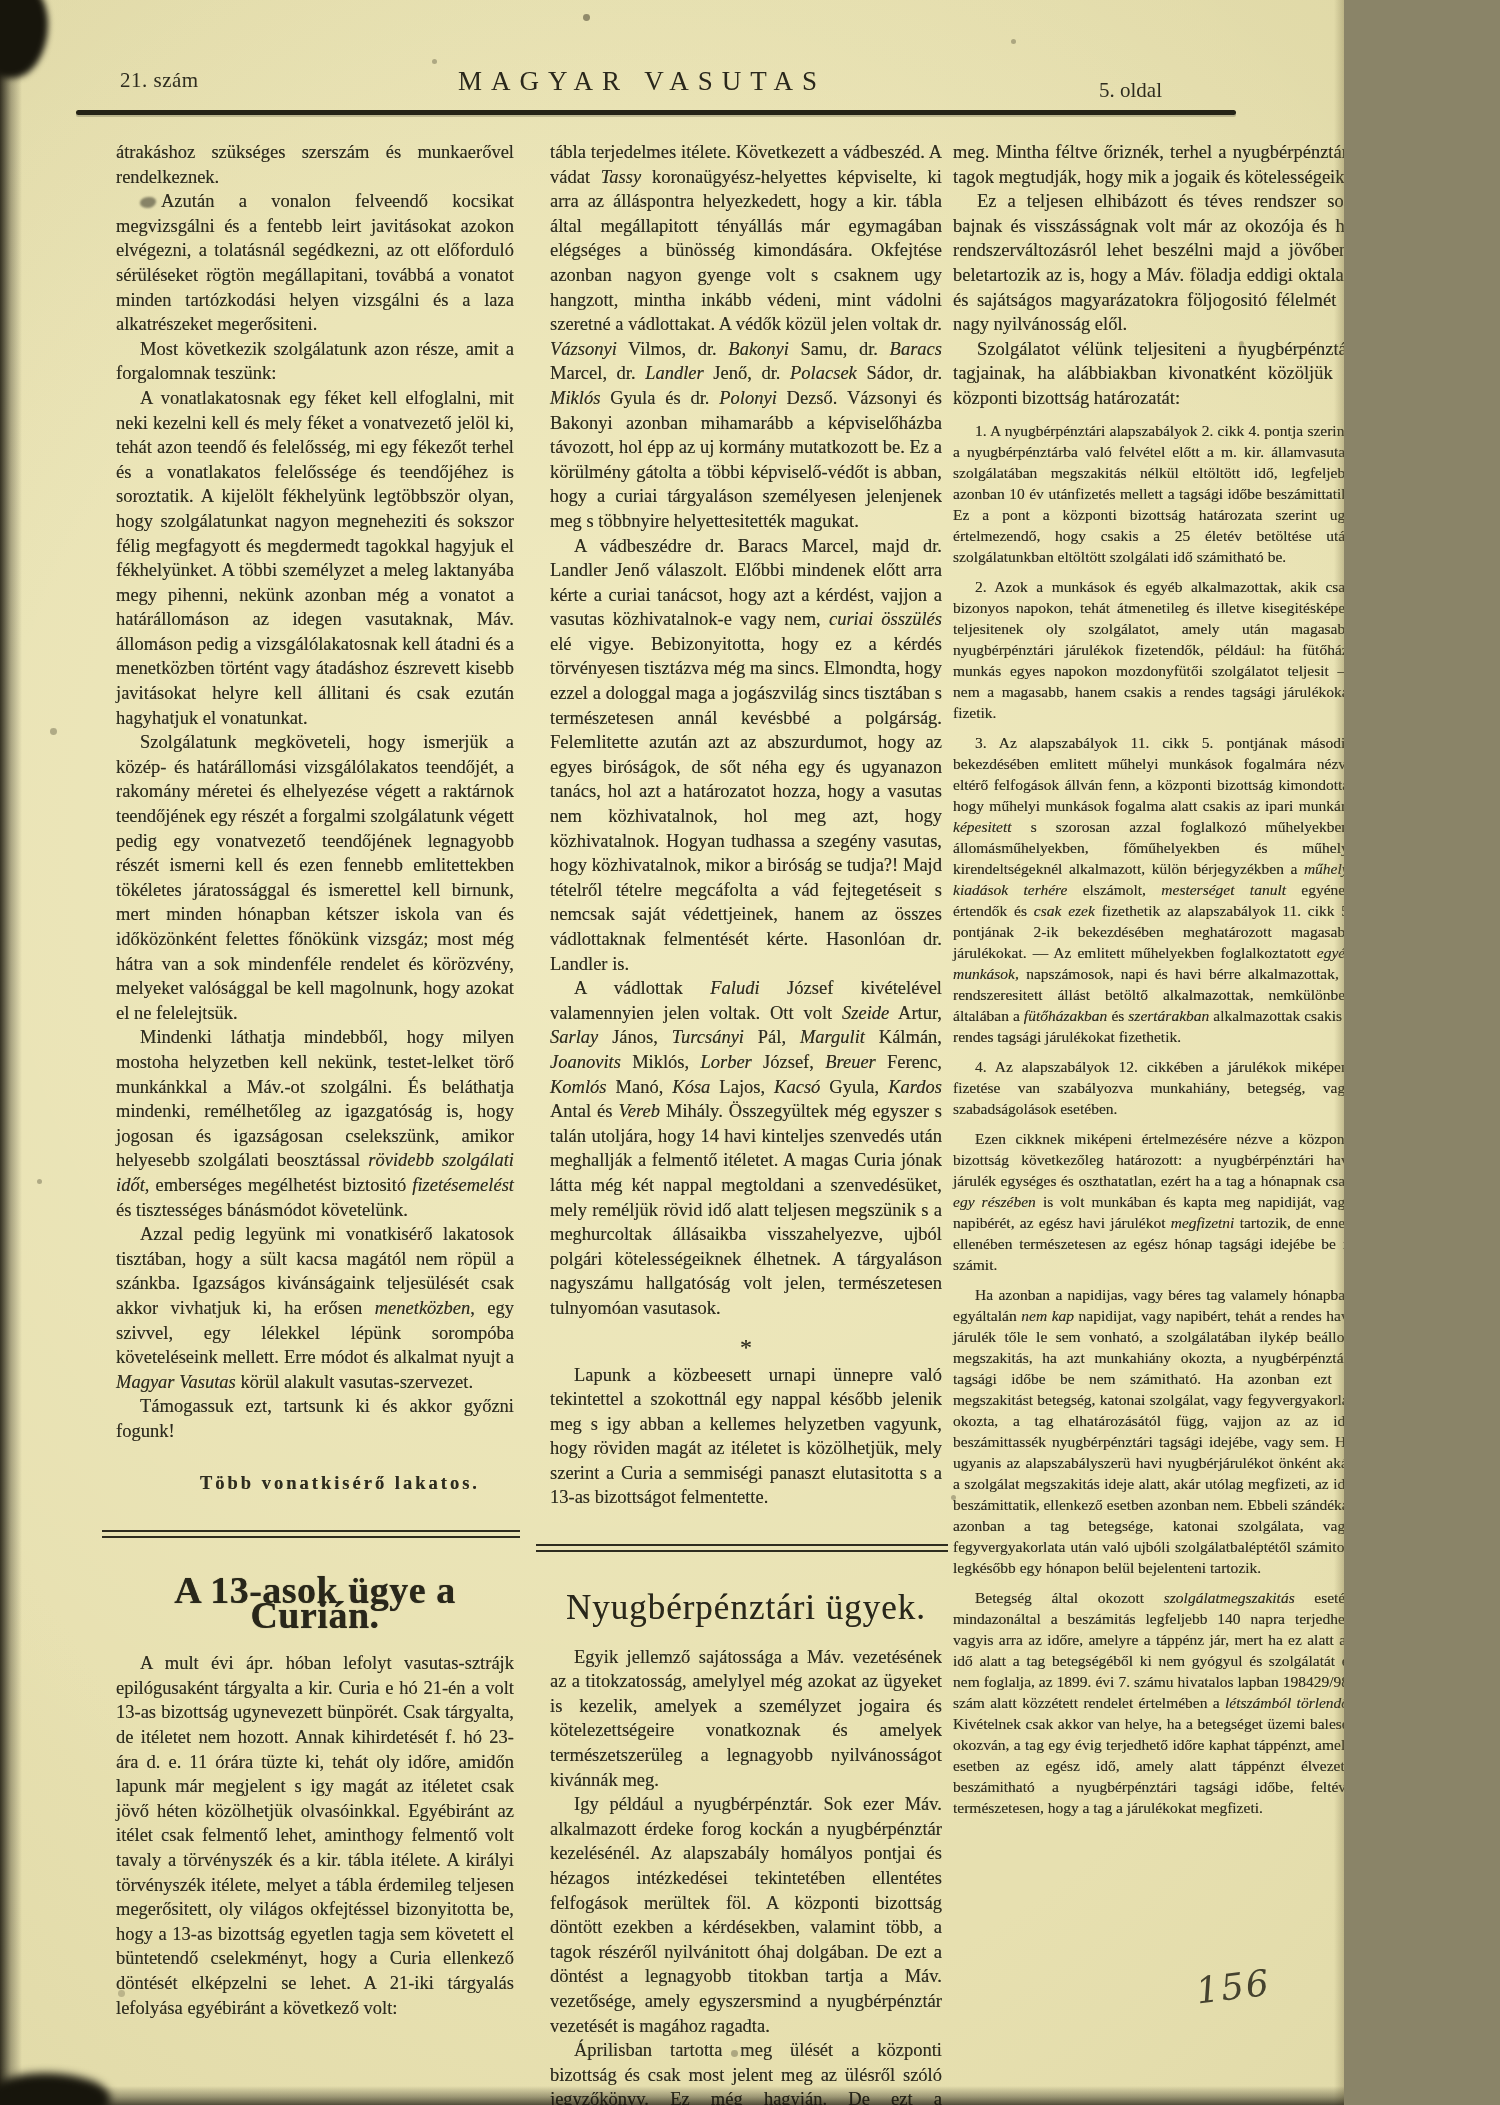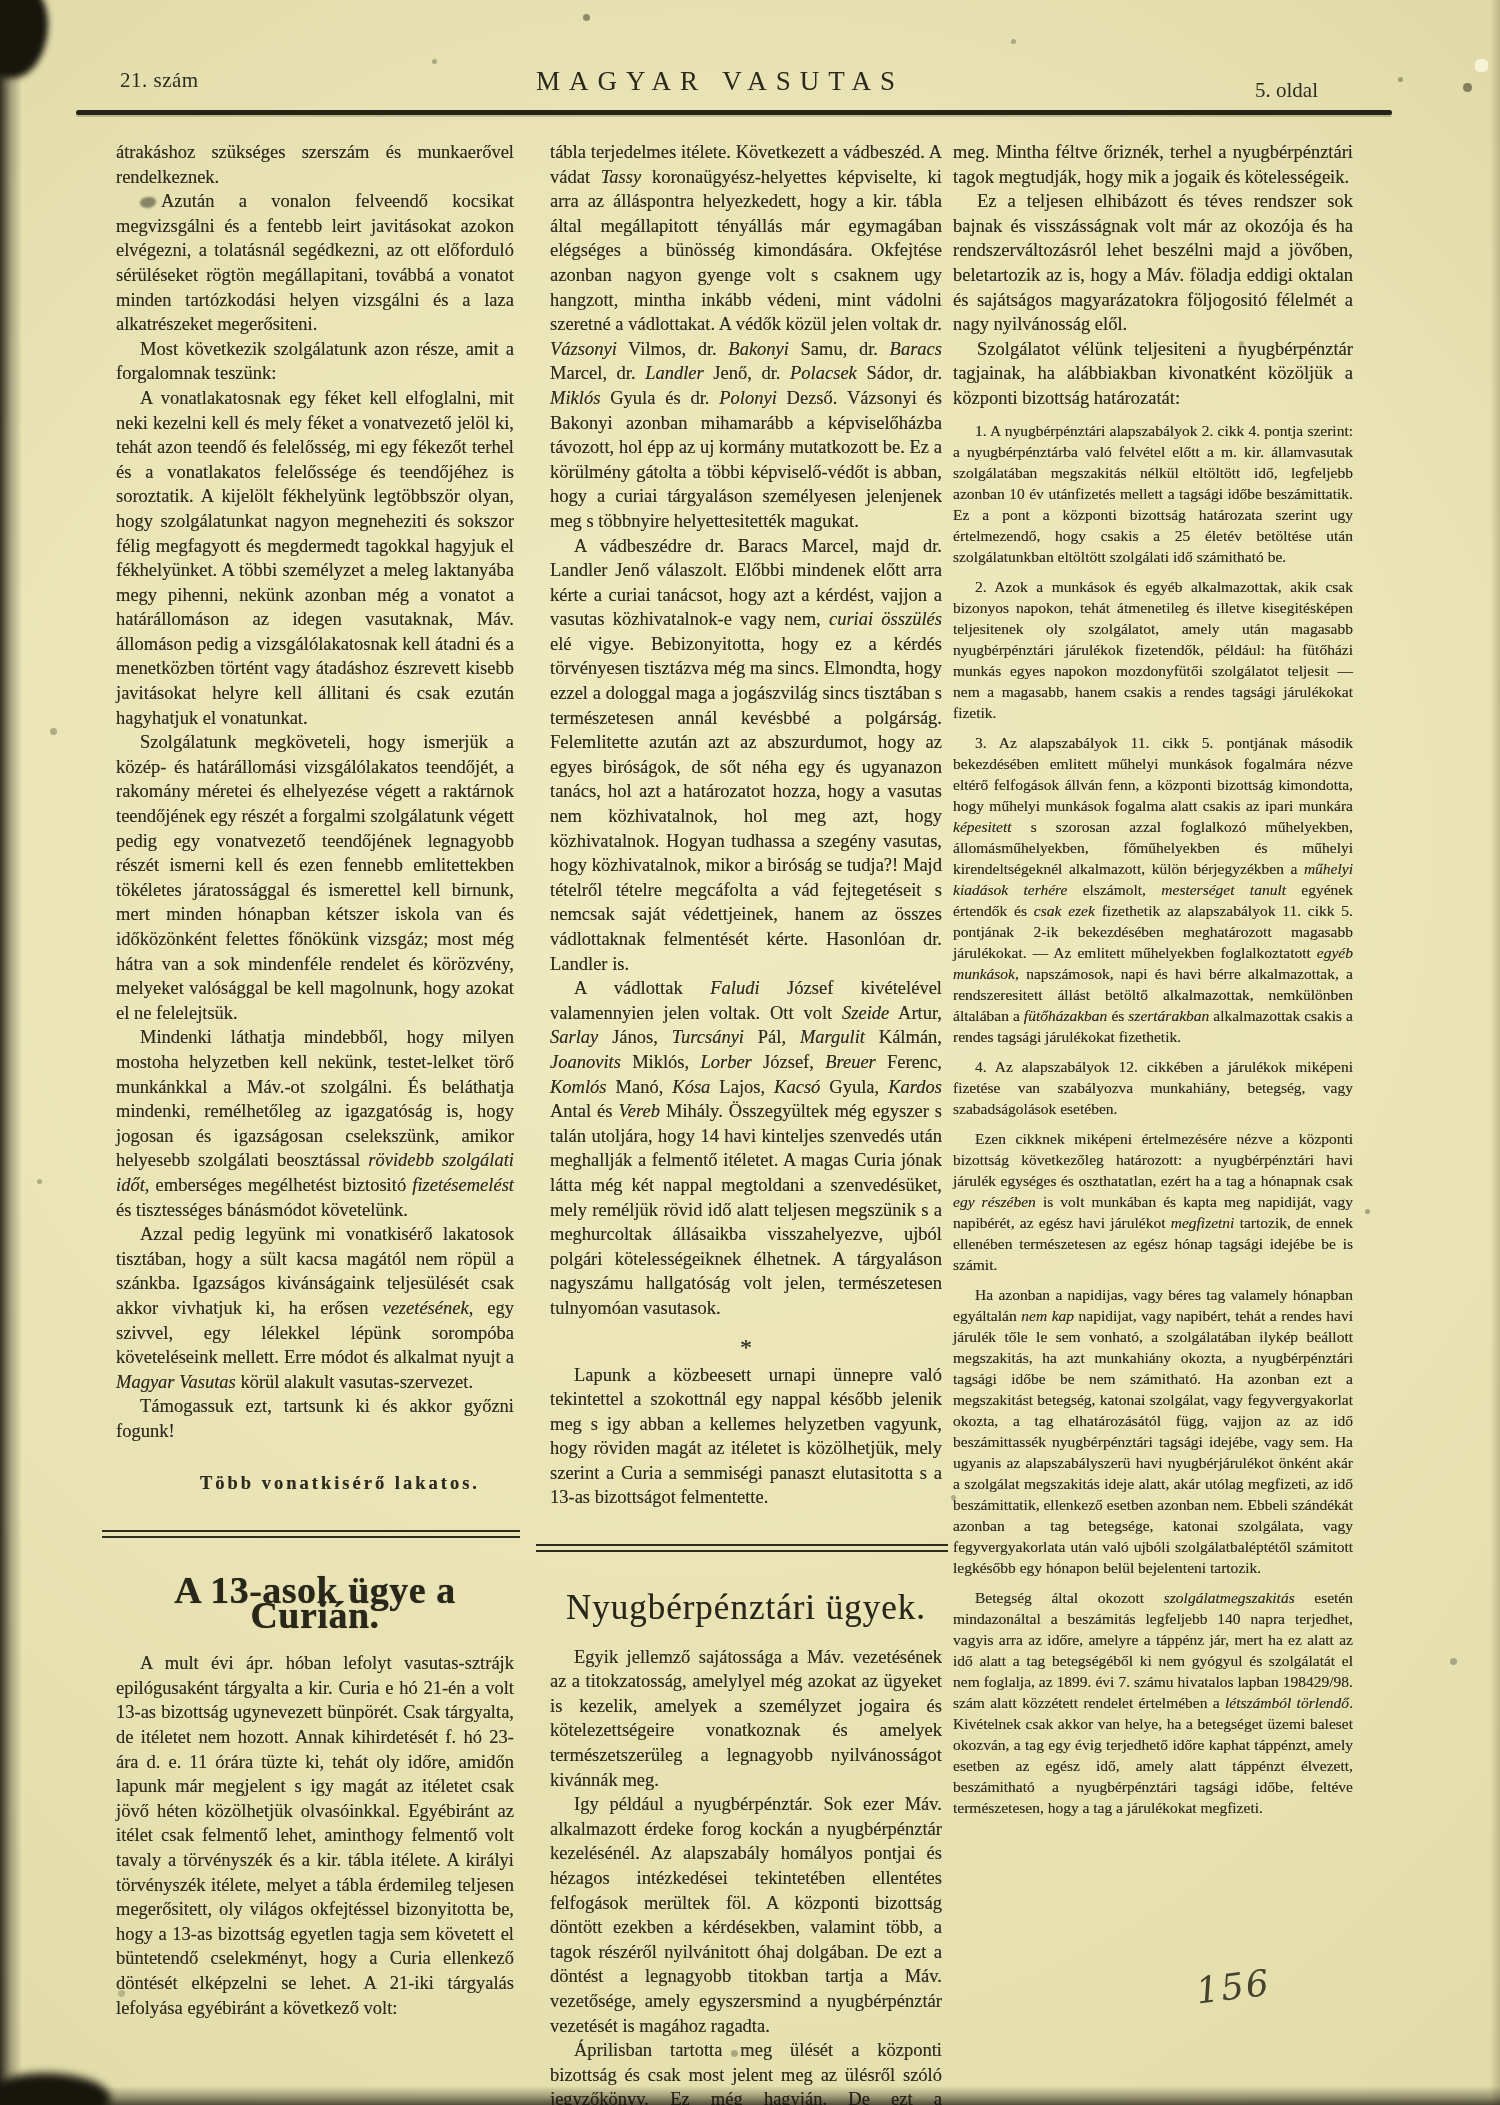--- a/index.html
+++ b/index.html
@@ -1,17 +1,17 @@
 <!DOCTYPE html>
 <html lang="hu"><head>
 <meta charset="utf-8">
 <style>
   html,body{margin:0;padding:0;background:#8a8468;}
   .page{
-    position:relative;width:1500px;height:2105px;overflow:hidden;
+    position:relative;width:1344px;height:2105px;overflow:hidden;
     font-family:"Liberation Serif","DejaVu Serif",serif;
     color:#2e2c1f;
     background:
       radial-gradient(ellipse 120% 85% at 46% 40%, rgba(255,252,222,.38), rgba(0,0,0,0) 62%),
       radial-gradient(ellipse 145% 115% at 50% 52%, #e7e0b0 38%, #dcd5a2 70%, #c8c191 92%, #b7b083 100%),
       #ddd6a4;
     text-rendering:optimizeLegibility;
   }
   .page *{box-sizing:border-box;}
   
@@ -81,21 +81,21 @@
   <div class="hdr-page">5. oldal</div>
   <div class="hdr-rule"></div>
 
   <div class="col col1">
       <p class="para noindent">átrakáshoz szükséges szerszám és munkaerővel rendelkeznek.</p>
       <p class="para"><span class="smudge"></span>Azután a vonalon felveendő kocsikat megvizsgálni és a fentebb leirt javitásokat azokon elvégezni, a tolatásnál segédkezni, az ott előforduló sérüléseket rögtön megállapitani, továbbá a vonatot minden tartózkodási helyen vizsgálni és a laza alkatrészeket megerősiteni.</p>
       <p class="para">Most következik szolgálatunk azon része, amit a forgalomnak teszünk:</p>
       <p class="para">A vonatlakatosnak egy féket kell elfoglalni, mit neki kezelni kell és mely féket a vonatvezető jelöl ki, tehát azon teendő és felelősség, mi egy fékezőt terhel és a vonatlakatos felelőssége és teendőjéhez is soroztatik. A kijelölt fékhelyünk legtöbbször olyan, hogy szolgálatunkat nagyon megneheziti és sokszor félig megfagyott és megdermedt tagokkal hagyjuk el fékhelyünket. A többi személyzet a meleg laktanyába megy pihenni, nekünk azonban még a vonatot a határállomáson az idegen vasutaknak, Máv. állomáson pedig a vizsgálólakatosnak kell átadni és a menetközben történt vagy átadáshoz észrevett kisebb javitásokat helyre kell állitani és csak ezután hagyhatjuk el vonatunkat.</p>
       <p class="para">Szolgálatunk megköveteli, hogy ismerjük a közép- és határállomási vizsgálólakatos teendőjét, a rakomány méretei és elhelyezése végett a raktárnok teendőjének egy részét a forgalmi szolgálatunk végett pedig egy vonatvezető teendőjének legnagyobb részét ismerni kell és ezen fennebb emlitettekben tökéletes járatossággal és ismerettel kell birnunk, mert minden hónapban kétszer iskola van és időközönként felettes főnökünk vizsgáz; most még hátra van a sok mindenféle rendelet és körözvény, melyeket valósággal be kell magolnunk, hogy azokat el ne felelejtsük.</p>
       <p class="para">Mindenki láthatja mindebből, hogy milyen mostoha helyzetben kell nekünk, testet-lelket törő munkánkkal a Máv.-ot szolgálni. És beláthatja mindenki, remélhetőleg az igazgatóság is, hogy jogosan és igazságosan cselekszünk, amikor helyesebb szolgálati beosztással <i>rövidebb szolgálati időt</i>, emberséges megélhetést biztositó <i>fizetésemelést</i> és tisztességes bánásmódot követelünk.</p>
-      <p class="para">Azzal pedig legyünk mi vonatkisérő lakatosok tisztában, hogy a sült kacsa magától nem röpül a szánkba. Igazságos kivánságaink teljesülését csak akkor vivhatjuk ki, ha erősen <i>vezetésének</i>, egy szivvel, egy lélekkel lépünk sorompóba követeléseink mellett. Erre módot és alkalmat nyujt a <i>Magyar Vasutas</i> körül alakult vasutas-szervezet.</p>
+      <p class="para">Azzal pedig legyünk mi vonatkisérő lakatosok tisztában, hogy a sült kacsa magától nem röpül a szánkba. Igazságos kivánságaink teljesülését csak akkor vivhatjuk ki, ha erősen <i>menetközben</i>, egy szivvel, egy lélekkel lépünk sorompóba követeléseink mellett. Erre módot és alkalmat nyujt a <i>Magyar Vasutas</i> körül alakult vasutas-szervezet.</p>
       <p class="para">Támogassuk ezt, tartsunk ki és akkor győzni fogunk!</p>
       <p class="signature">Több vonatkisérő lakatos.</p>
       <div class="rule-divider"></div>
       <h2 class="headline big">A 13-asok ügye a Curián.</h2>
       <p class="para">A mult évi ápr. hóban lefolyt vasutas-sztrájk epilógusaként tárgyalta a kir. Curia e hó 21-én a volt 13-as bizottság ugynevezett bünpörét. Csak tárgyalta, de itéletet nem hozott. Annak kihirdetését f. hó 23-ára d. e. 11 órára tüzte ki, tehát oly időre, amidőn lapunk már megjelent s igy magát az itéletet csak jövő héten közölhetjük olvasóinkkal. Egyébiránt az itélet csak felmentő lehet, aminthogy felmentő volt tavaly a törvényszék és a kir. tábla itélete. A királyi törvényszék itélete, melyet a tábla érdemileg teljesen megerősitett, oly világos okfejtéssel bizonyitotta be, hogy a 13-as bizottság egyetlen tagja sem követett el büntetendő cselekményt, hogy a Curia ellenkező döntését elképzelni se lehet. A 21-iki tárgyalás lefolyása egyébiránt a következő volt:</p>
     </div>
   <div class="col col2">
       <p class="para noindent">tábla terjedelmes itélete. Következett a vádbeszéd. A vádat <i>Tassy</i> koronaügyész-helyettes képviselte, ki arra az álláspontra helyezkedett, hogy a kir. tábla által megállapitott tényállás már egymagában elégséges a bünösség kimondására. Okfejtése azonban nagyon gyenge volt s csaknem ugy hangzott, mintha inkább védeni, mint vádolni szeretné a vádlottakat. A védők közül jelen voltak dr. <i>Vázsonyi</i> Vilmos, dr. <i>Bakonyi</i> Samu, dr. <i>Baracs</i> Marcel, dr. <i>Landler</i> Jenő, dr. <i>Polacsek</i> Sádor, dr. <i>Miklós</i> Gyula és dr. <i>Polonyi</i> Dezső. Vázsonyi és Bakonyi azonban mihamarább a képviselőházba távozott, hol épp az uj kormány mutatkozott be. Ez a körülmény gátolta a többi képviselő-védőt is abban, hogy a curiai tárgyaláson személyesen jelenjenek meg s többnyire helyettesitették magukat.</p>
       <p class="para">A vádbeszédre dr. Baracs Marcel, majd dr. Landler Jenő válaszolt. Előbbi mindenek előtt arra kérte a curiai tanácsot, hogy azt a kérdést, vajjon a vasutas közhivatalnok-e vagy nem, <i>curiai összülés</i> elé vigye. Bebizonyitotta, hogy ez a kérdés törvényesen tisztázva még ma sincs. Elmondta, hogy ezzel a dologgal maga a jogászvilág sincs tisztában s természetesen annál kevésbbé a polgárság. Felemlitette azután azt az abszurdumot, hogy az egyes biróságok, de sőt néha egy és ugyanazon tanács, hol azt a határozatot hozza, hogy a vasutas nem közhivatalnok, hol meg azt, hogy közhivatalnok. Hogyan tudhassa a szegény vasutas, hogy közhivatalnok, mikor a biróság se tudja?! Majd tételről tételre megcáfolta a vád fejtegetéseit s nemcsak saját védettjeinek, hanem az összes vádlottaknak felmentését kérte. Hasonlóan dr. Landler is.</p>
       <p class="para">A vádlottak <i>Faludi</i> József kivételével valamennyien jelen voltak. Ott volt <i>Szeide</i> Artur, <i>Sarlay</i> János, <i>Turcsányi</i> Pál, <i>Margulit</i> Kálmán, <i>Joanovits</i> Miklós, <i>Lorber</i> József, <i>Breuer</i> Ferenc, <i>Komlós</i> Manó, <i>Kósa</i> Lajos, <i>Kacsó</i> Gyula, <i>Kardos</i> Antal és <i>Vereb</i> Mihály. Összegyültek még egyszer s talán utoljára, hogy 14 havi kinteljes szenvedés után meghallják a felmentő itéletet. A magas Curia jónak látta még két nappal megtoldani a szenvedésüket, mely reméljük rövid idő alatt teljesen megszünik s a meghurcoltak állásaikba visszahelyezve, ujból polgári kötelességeiknek élhetnek. A tárgyaláson nagyszámu hallgatóság volt jelen, természetesen tulnyomóan vasutasok.</p>

